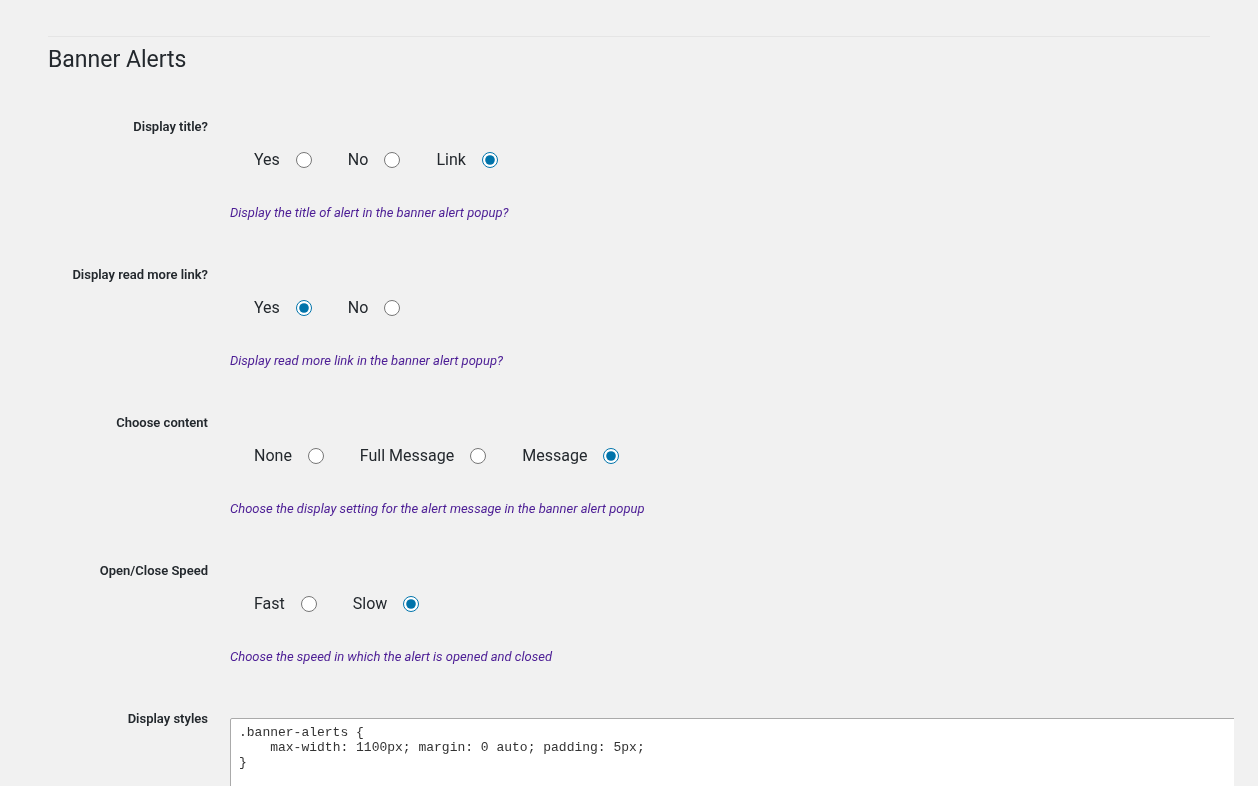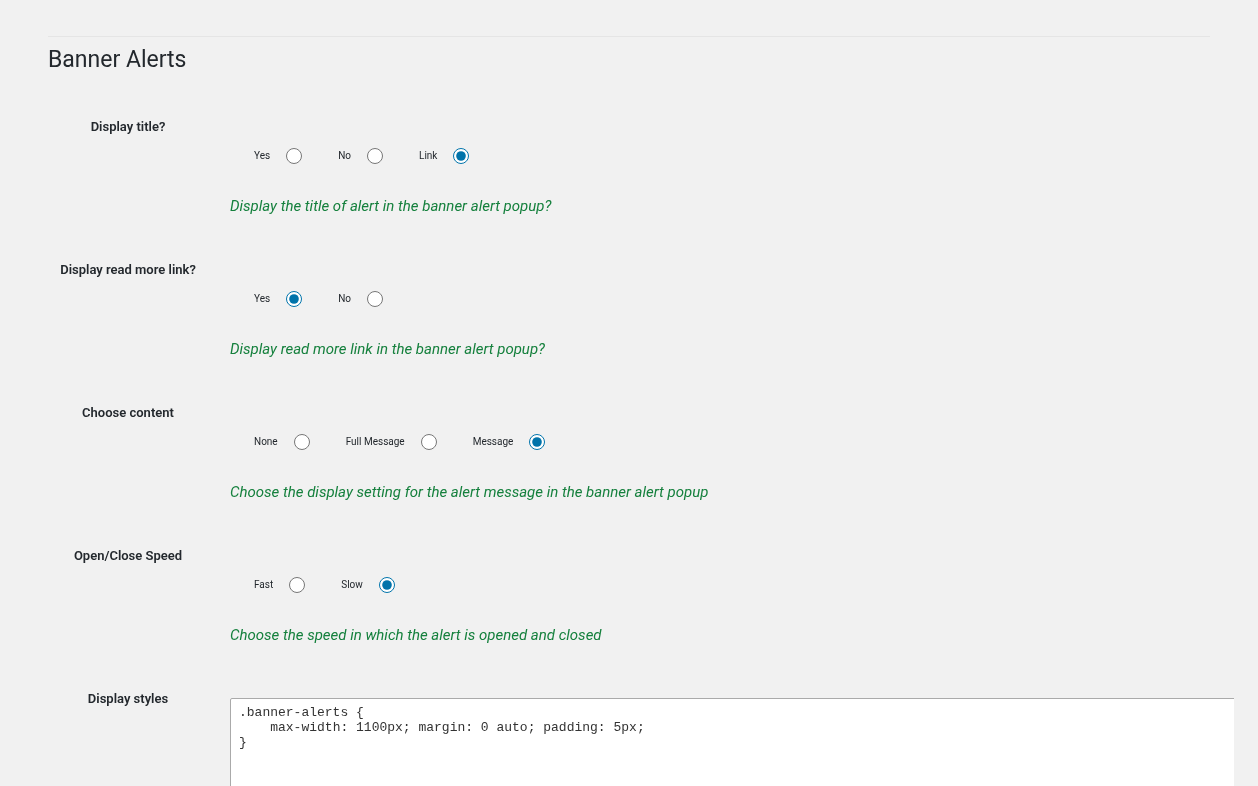--- a/index.html
+++ b/index.html
@@ -19,21 +19,21 @@
       font-weight: 400;
       padding: 9px 0 14px 0;
       color: #23282d;
       border-top: 1px solid #e5e5e5;
     }
     .form-table {
       width: 100%;
       border-collapse: collapse;
     }
     .form-table th {
-      text-align: center;
+      text-align: right;
       vertical-align: top;
       padding: 20px 10px 20px 0;
       width: 170px;
       font-weight: 600;
       font-size: 13px;
       color: #23282d;
     }
     .form-table td {
       padding: 15px 10px 15px 0;
       vertical-align: top;
@@ -44,36 +44,36 @@
       gap: 4px;
       flex-wrap: wrap;
     }
     .radio-option {
       display: flex;
       align-items: center;
       gap: 4px;
       margin-right: 8px;
     }
     .radio-option label {
-      font-size: 10px;
+      font-size: 16px;
       color: #23282d;
     }
     input[type="radio"] {
       width: 16px;
       height: 16px;
       margin: 0;
       cursor: pointer;
       accent-color: #0073aa;
     }
     .description {
       display: block;
       margin-top: 4px;
       font-style: italic;
-      color: #15803d;
-      font-size: 15px;
+      color: #4c1d95;
+      font-size: 13px;
     }
     textarea {
       width: 100%;
       max-width: 1045px;
       height: 131px;
       padding: 6px 8px;
       font-family: SFMono-Regular, Menlo, Monaco, Consolas, "Courier New", monospace;
       font-size: 13px;
       border: 1px solid #aaa;
       border-radius: 2px;

